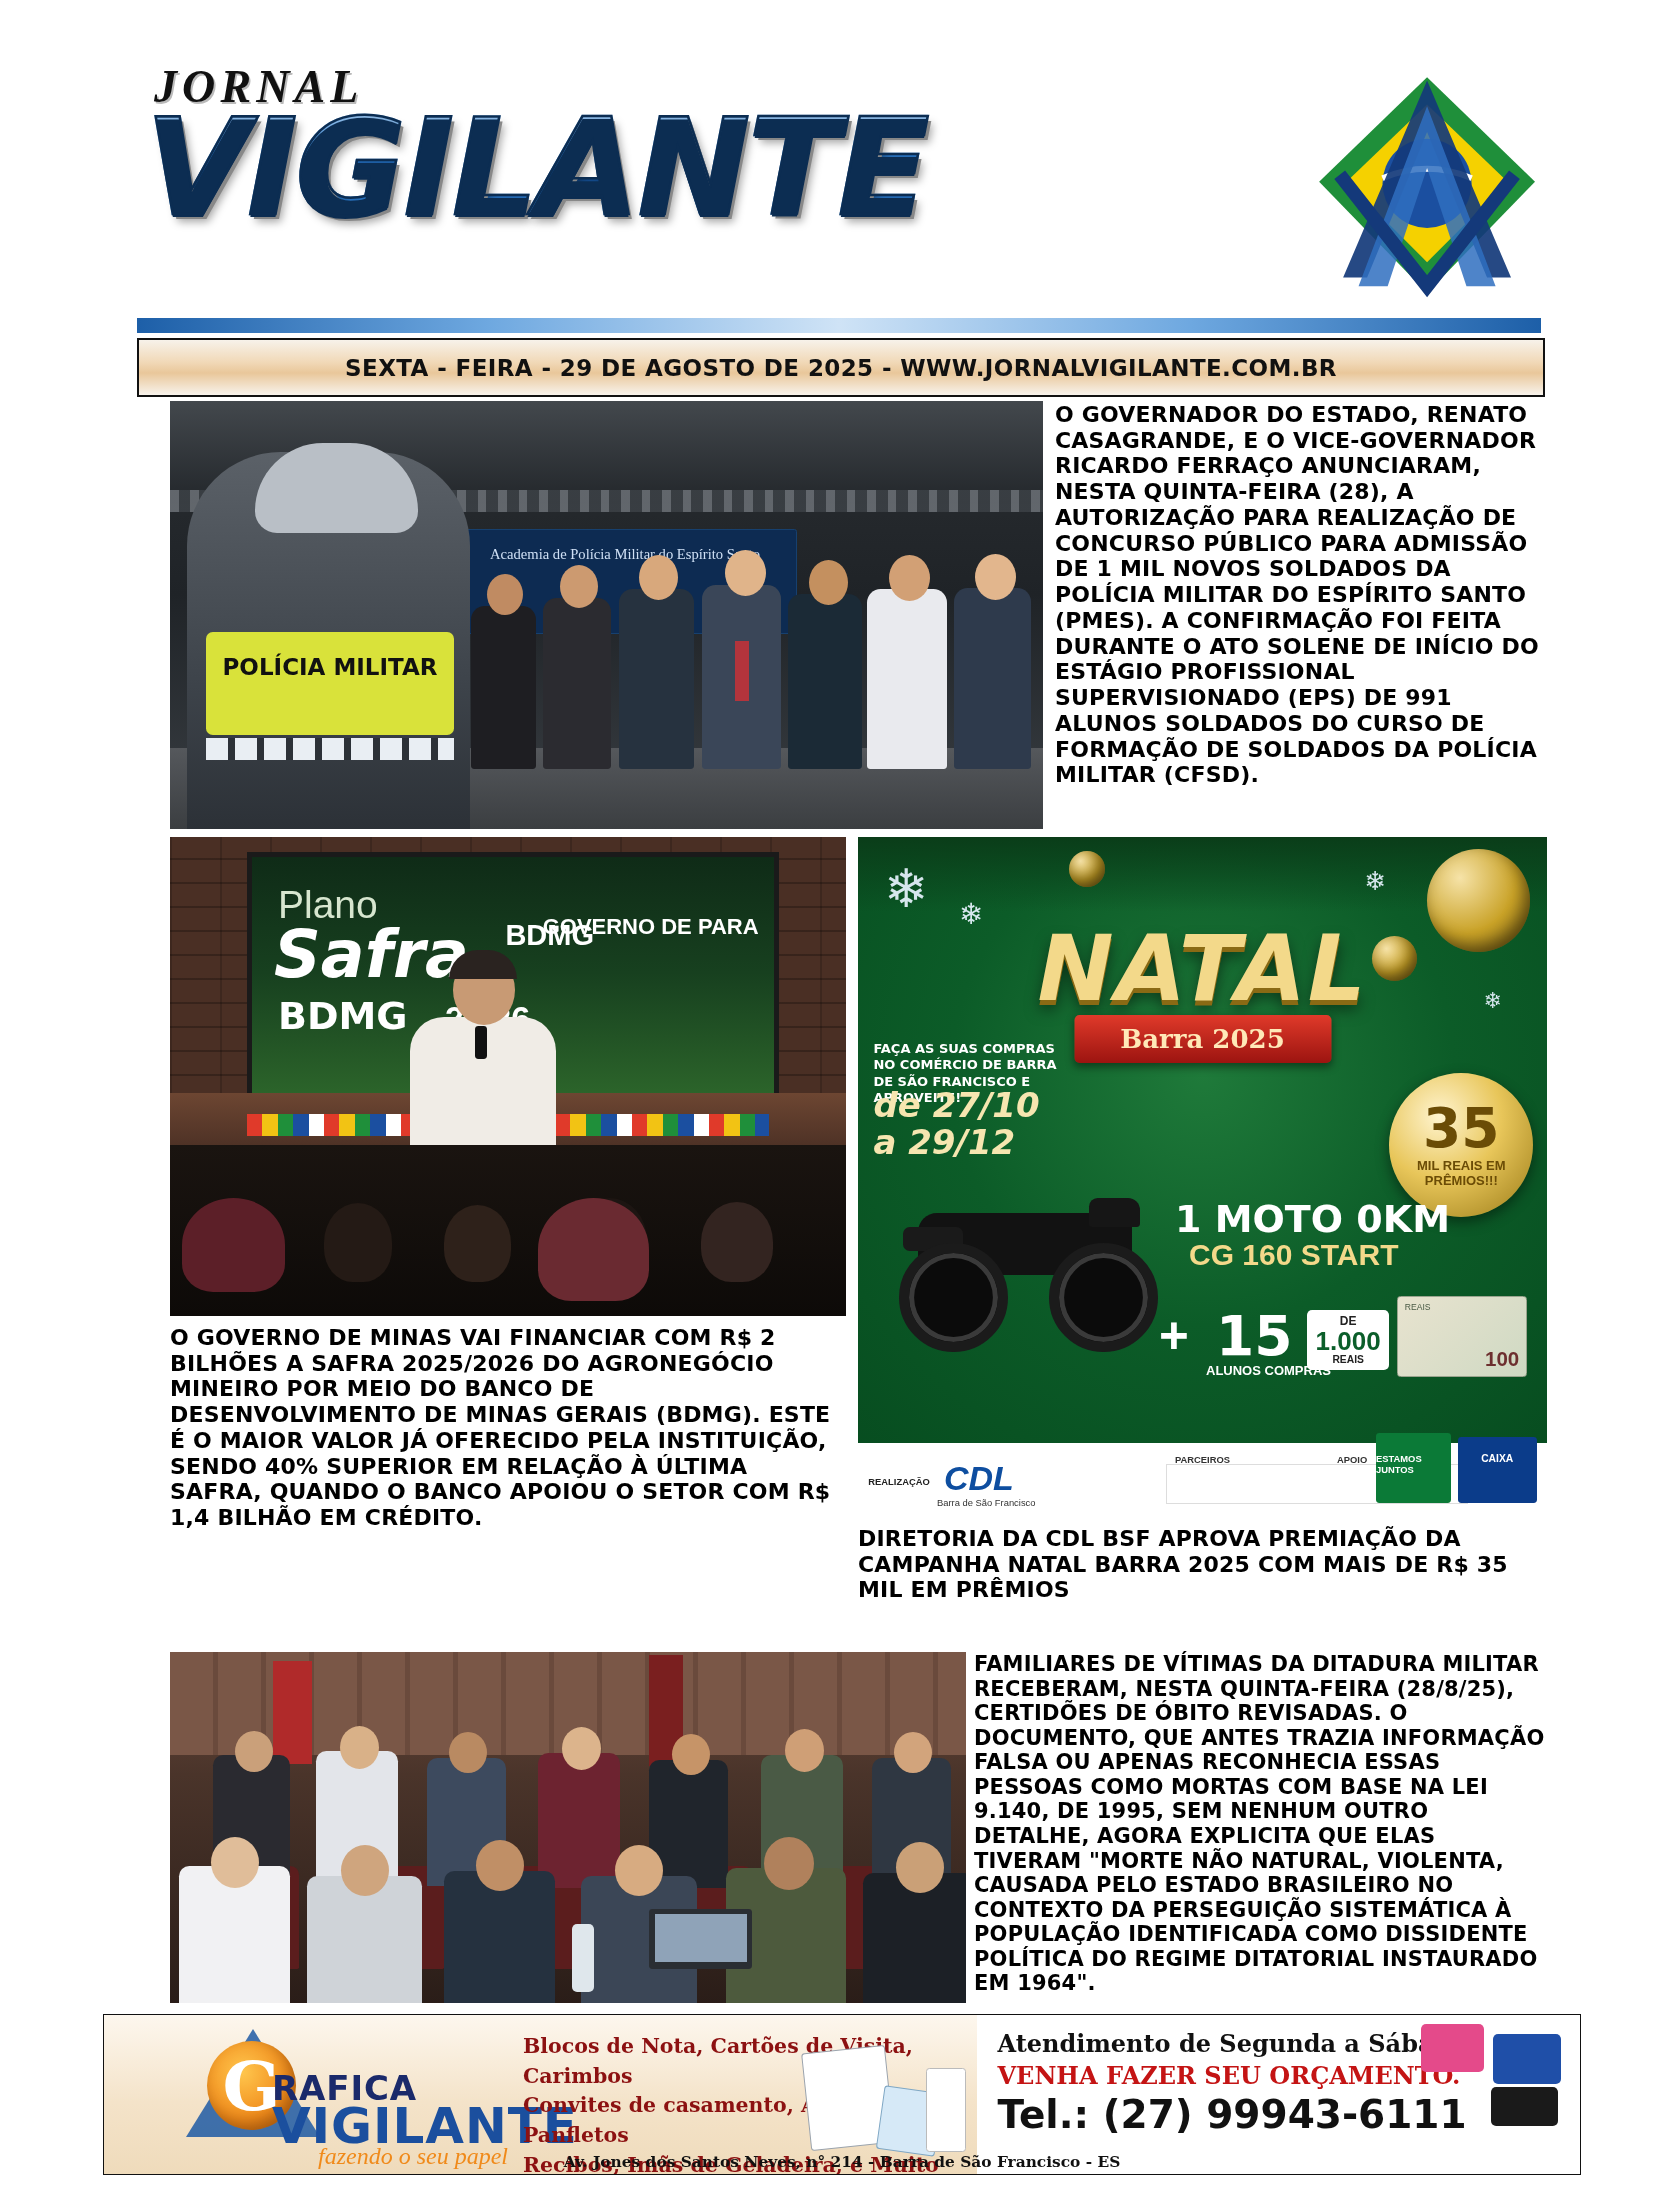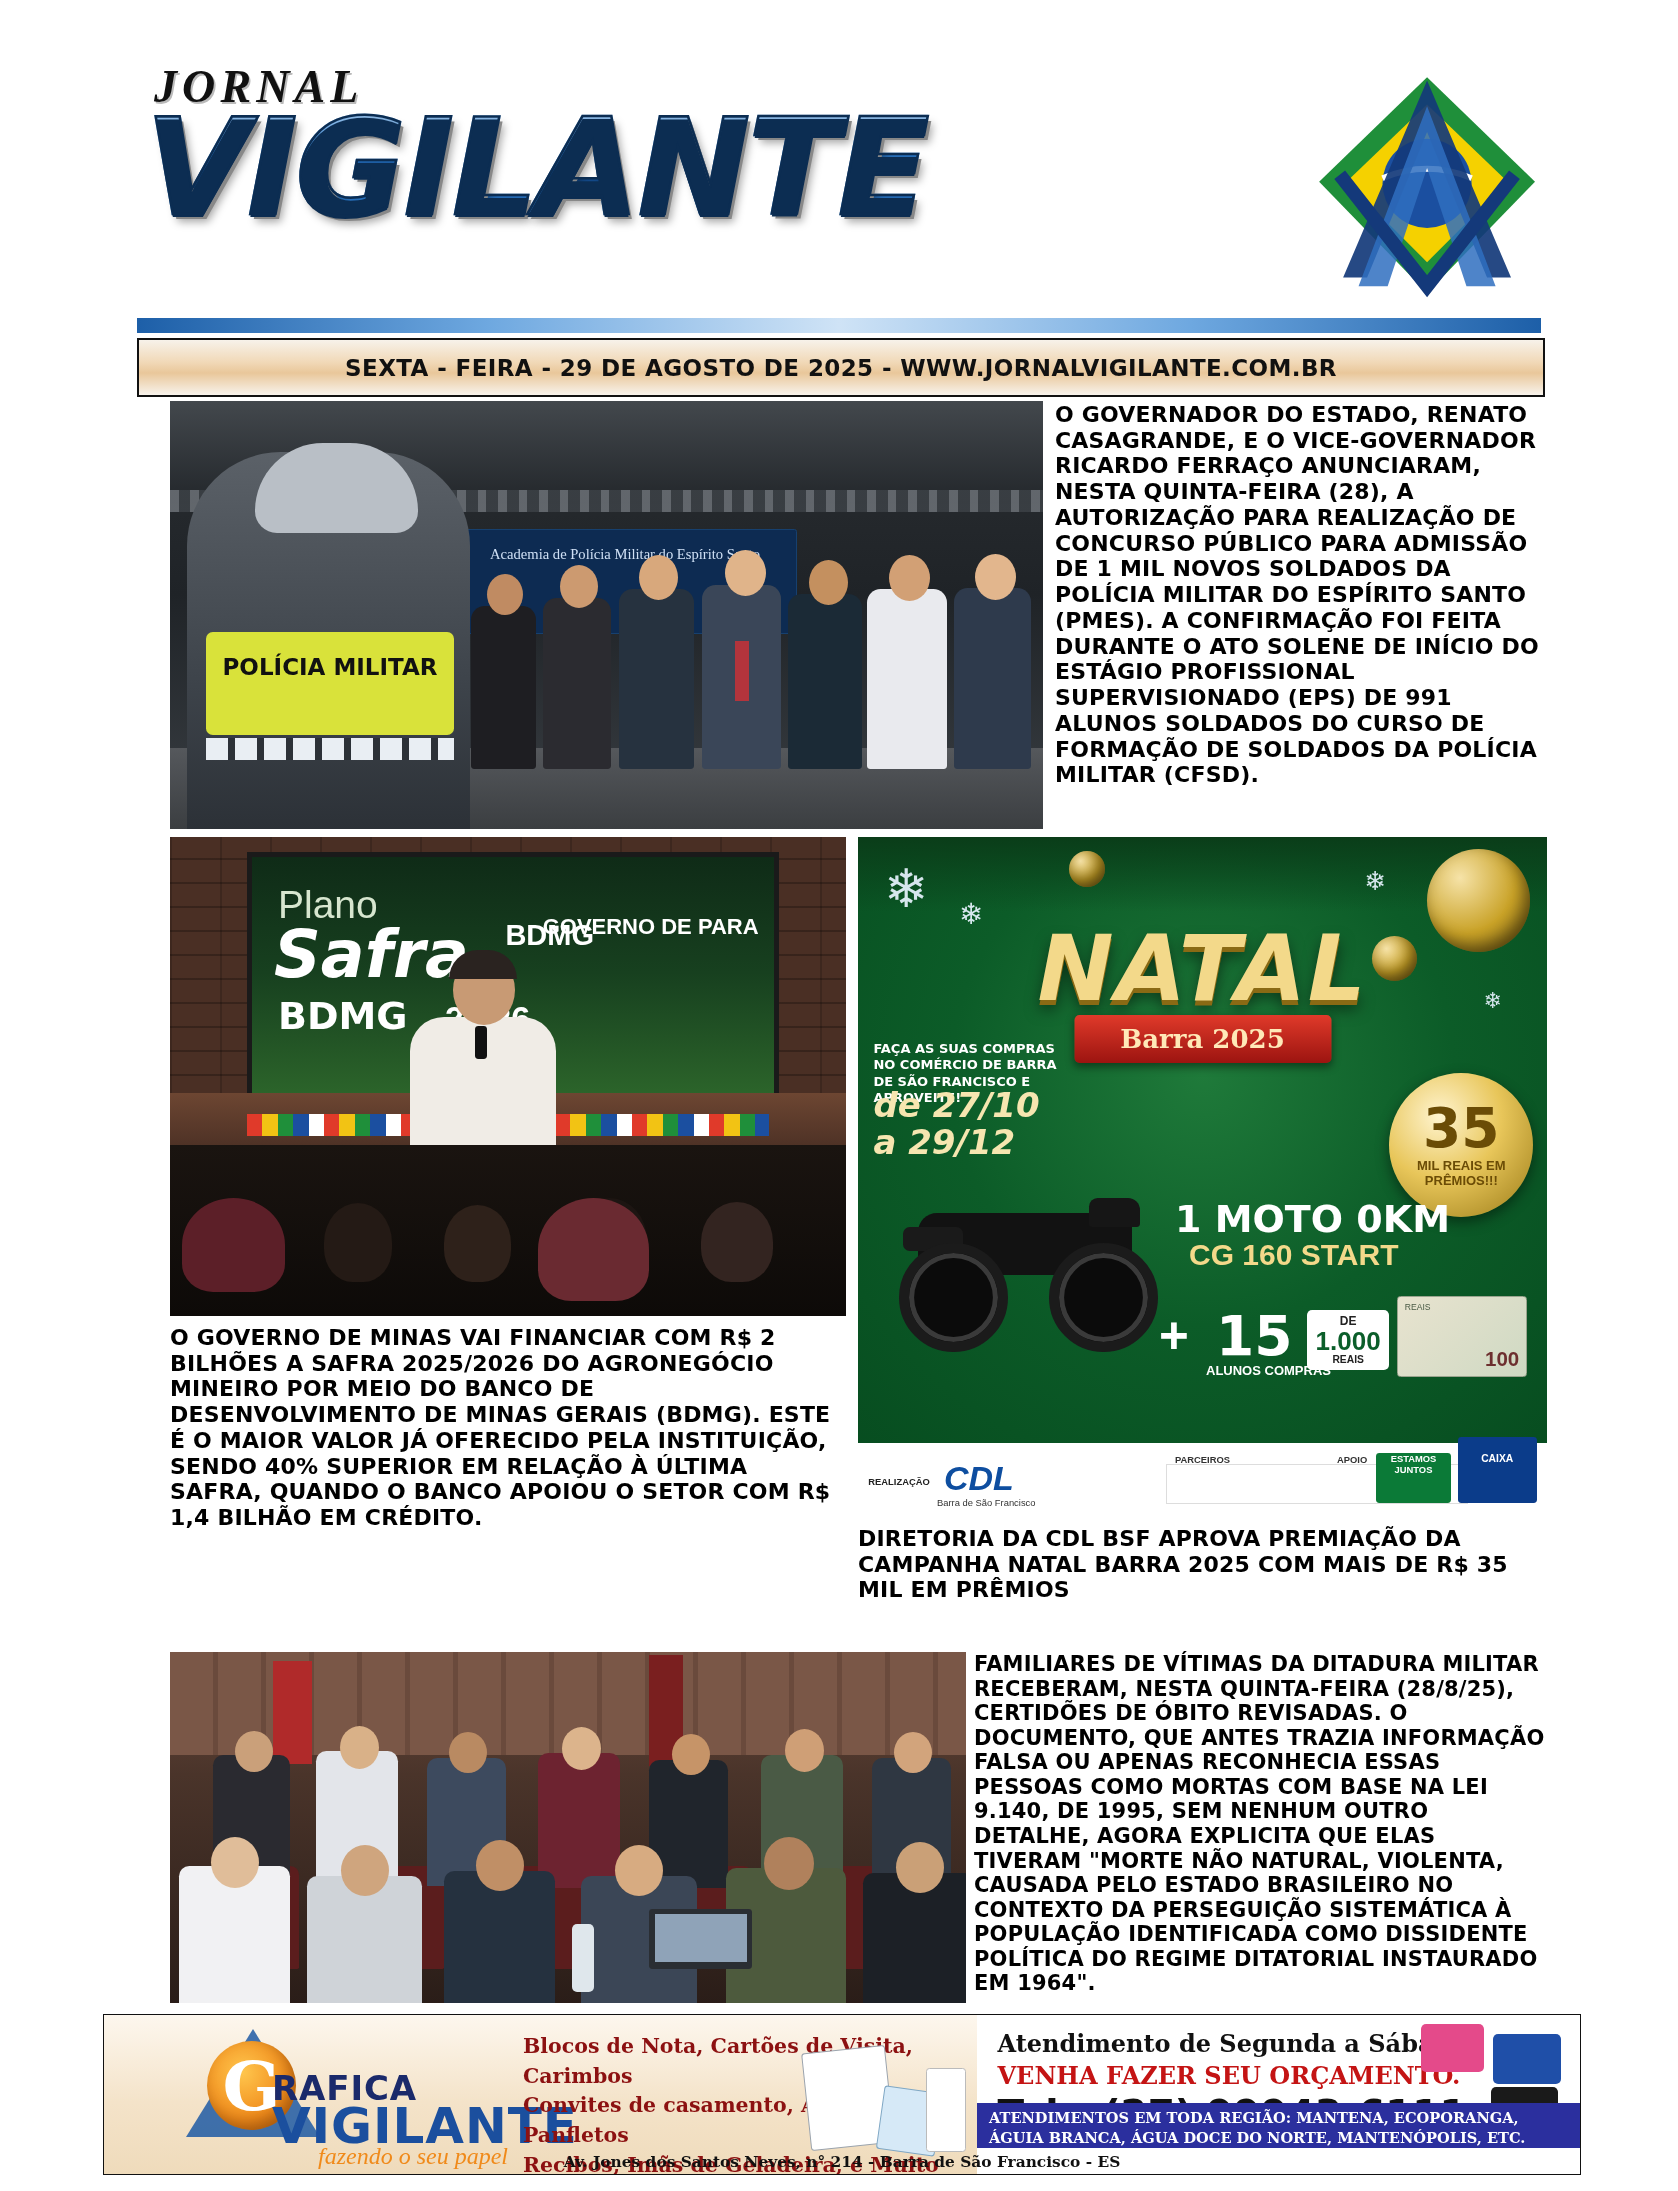--- a/index.html
+++ b/index.html
@@ -229,21 +229,21 @@
   .ad-1000box .r { font-size:10.3px; color:#222; font-weight:bold;}
   .ad-bill { position:absolute; left:539px; top:459px; width:128px; height:79px; background: linear-gradient(135deg,#e8e3cf,#cfd9c3); border:0.9px solid #9aa48e; border-radius:3.4px; }
   .ad-bill .c { position:absolute; right:6.8px; bottom:5.1px; color:#6d2f2f; font-size:20.5px; font-weight:bold;}
   .ad-footer { position:absolute; left:0; bottom:0; width:100%; height:70px; background:#ffffff; }
   .ad-cdl { position:absolute; left:86px; bottom:15.4px; color:#0e4ea0; font-size:34px; font-weight:bold; font-style:italic; font-family:Liberation Sans, sans-serif; }
   .ad-cdl-sub { position:absolute; left:79px; bottom:5.1px; color:#333; font-size:9.4px; }
   .ad-real { position:absolute; left:10.3px; bottom:26px; color:#222; font-size:9.4px; font-weight:bold;}
   .ad-parc { position:absolute; left:317px; bottom:48px; color:#333; font-size:9.4px; font-weight:bold;}
   .ad-apoio { position:absolute; left:479px; bottom:48px; color:#333; font-size:9.4px; font-weight:bold;}
   .ad-white-box { position:absolute; left:308px; bottom:8.6px; width:300px; height:38px; background:#fff; border:0.9px solid #ddd;}
-  .ad-badge1 { position:absolute; right:96px; bottom:10.3px; width:75px; height:50px; background:#0b7a37; border-radius:3.4px; color:#fff; font-size:9.4px; font-weight:bold; text-align:center; padding-top:0; line-height:1.2;}
+  .ad-badge1 { position:absolute; right:96px; bottom:10.3px; width:75px; height:50px; background:#0b7a37; border-radius:3.4px; color:#fff; font-size:9.4px; font-weight:bold; padding-top:20px; line-height:1.2;}
   .ad-badge2 { position:absolute; right:10.3px; bottom:10.3px; width:79px; height:50px; background:#0b3c8a; border-radius:3.4px; color:#fff; font-size:10.3px; font-weight:bold; text-align:center; padding-top:15.4px;}
 
   
   .p4-bg { position:absolute; inset:0; background: linear-gradient(to bottom,#6a4a3c 0%, #4a342a 35%, #2a1d18 100%); }
   .p4-wallpanel { position:absolute; left:0; top:0; width:100%; height:103px; background: repeating-linear-gradient(90deg,#7a5747 0 43px, #6a4a3c 43px 48px); }
   .p4-seat { position:absolute; border-radius:8.6px 8.6px 1.7px 1.7px; background:#5b1d1d; }
   .p4-person { position:absolute; border-radius:10.3px 10.3px 0 0; }
   .p4-head { position:absolute; border-radius:50%; }
 
   
@@ -544,23 +544,19 @@
       <div class="ba-prod" style="left:822px; top:53px; width:38px; height:82px; background:#ffffff; border:1.7px solid #bbb;"></div>
     </div>
 
     <div class="ba-right">
       <div class="ba-att">Atendimento de Segunda a Sábado!</div>
       <div class="ba-venha">VENHA FAZER SEU ORÇAMENTO.</div>
       <div class="ba-tel">Tel.: (27) 99943-6111</div>
       <div class="ba-prod" style="right:96px; top:8.6px; width:63px; height:48px; background:#e44a8a; border-radius:5.1px;"></div>
       <div class="ba-prod" style="right:19px; top:19px; width:68px; height:50px; background:#1f4fa8; border-radius:5.1px;"></div>
       <div class="ba-prod" style="right:22px; top:72px; width:67px; height:39px; background:#1a1a1a; border-radius:5.1px;"></div>
-      <div class="ba-blue">
-        <div>ATENDIMENTOS EM TODA REGIÃO: MANTENA, ECOPORANGA,</div>
-        <div>ÁGUIA BRANCA, ÁGUA DOCE DO NORTE, MANTENÓPOLIS, ETC.</div>
-      </div>
     </div>
 
     <div class="ba-addr">Av. Jones dos Santos Neves, n° 214 - Barra de São Francisco - ES</div>
   </div>
 
 </div>
 
 
 </body></html>

